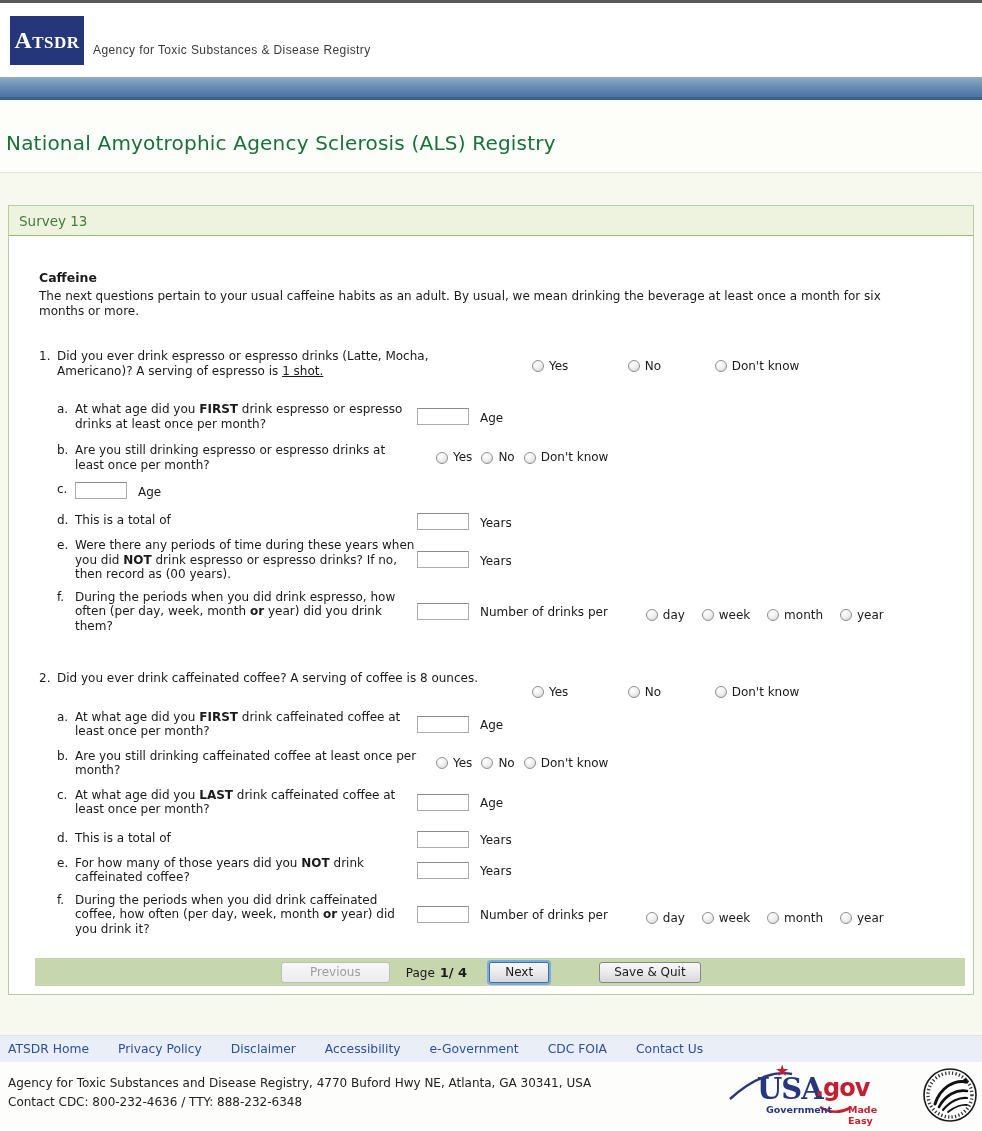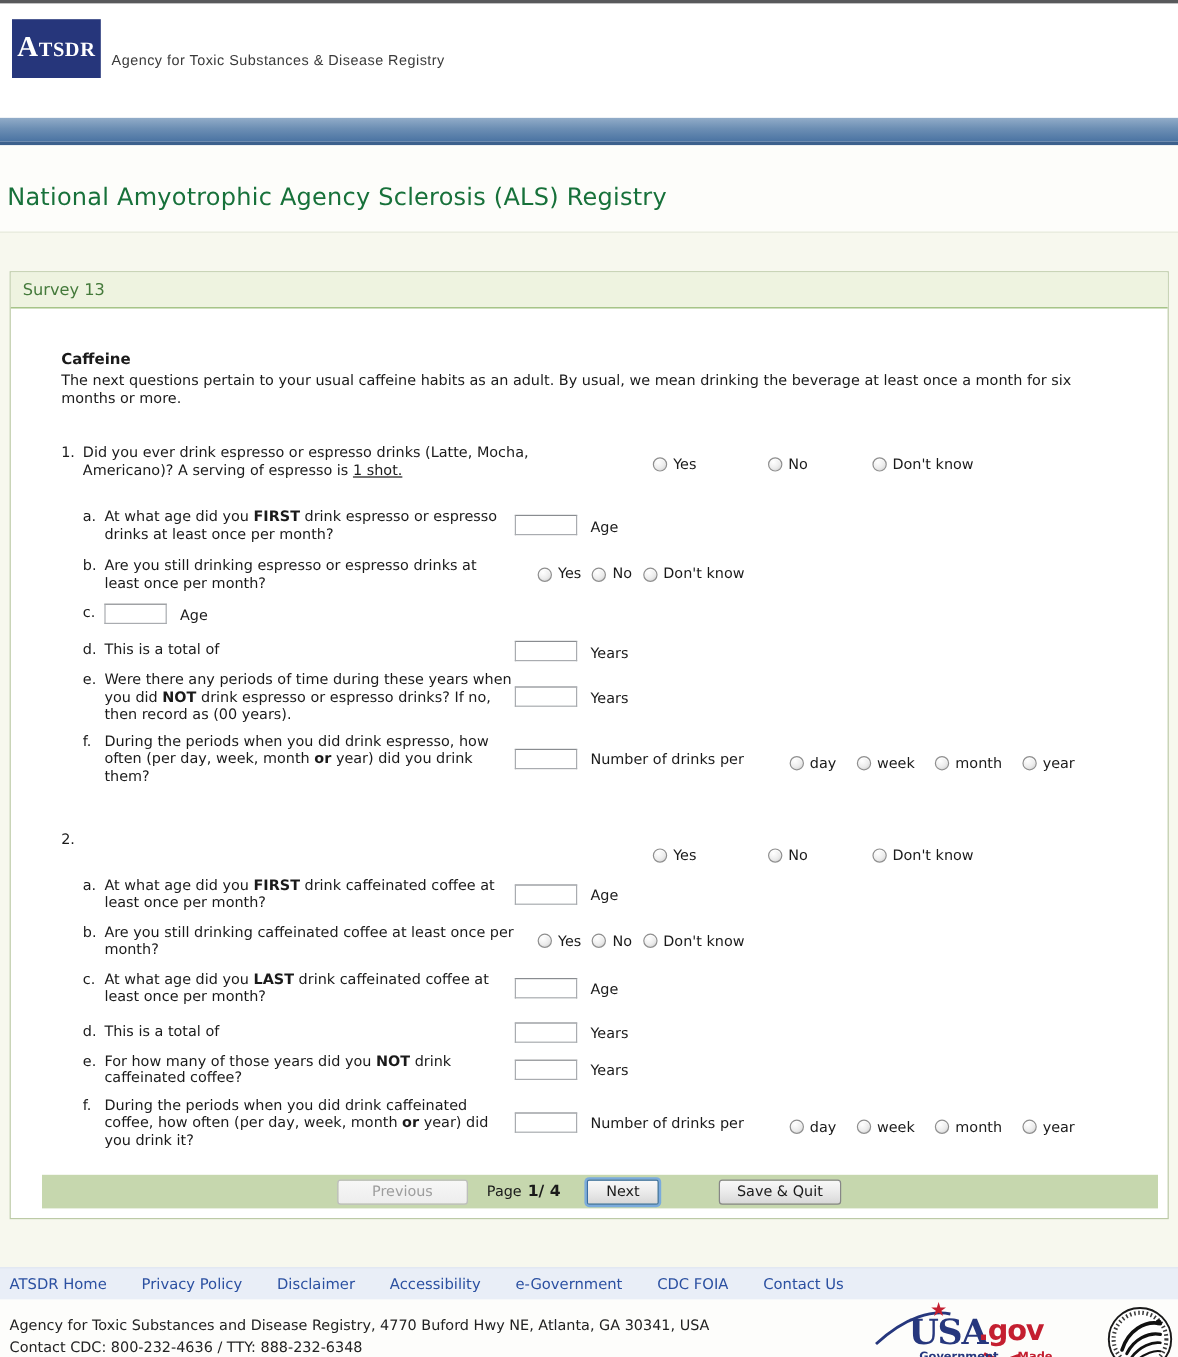--- a/index.html
+++ b/index.html
@@ -8,38 +8,38 @@
     --survey-green:#447a3b; --survey-header-bg:#eef3e0; --survey-border:#bccaa6;
     --survey-rule:#94b873; --nav-bg:#c6d7ae; --page-bg:#f7f8ee; --link-blue:#2b50a1;
     --links-bar-bg:#e9eef7; --bottom-bar-bg:#dbe4f1; --usa-navy:#26377d; --usa-red:#c41f30;
   }
   *{box-sizing:border-box;}
   html,body{margin:0;padding:0;}
   body{width:982px;font-family:"DejaVu Sans",sans-serif;font-size:12px;color:#1a1a1a;background:#fff;}
   a{text-decoration:none;}
 
   .topline{height:3px;background:var(--topline);}
-  .site-header{height:95px;background:#fff;position:relative;}
+  .site-header{height:74px;background:#fff;position:relative;}
   .logo-box{position:absolute;left:10px;top:13px;width:74px;height:49px;background:var(--logo-navy);
     color:#fff;display:flex;align-items:center;justify-content:center;cursor:pointer;}
   .logo-text{display:block;font-family:"Liberation Serif",serif;font-weight:bold;font-size:17px;letter-spacing:.5px;}
   .logo-text::first-letter{font-size:24px;}
   .agency-name{position:absolute;left:93px;top:40px;font-family:"Liberation Sans",sans-serif;
     font-size:12px;color:#3a3a3a;letter-spacing:.4px;}
   .blue-bar{height:23px;background:linear-gradient(to bottom,var(--banner-top) 0%,var(--banner-mid) 45%,var(--banner-bottom) 100%);
     border-bottom:3px solid var(--banner-edge);box-shadow:0 1px 0 #c2cddd;}
 
   .title-strip{background:#fdfdfa;padding:31px 0 17px;border-bottom:1px solid #e2e5d5;}
   .page-title{margin:0 0 0 6px;font-size:20px;font-weight:normal;color:var(--title-green);letter-spacing:.2px;}
 
   .page-mid{background:var(--page-bg);padding:32px 8px 40px;}
   .survey-box{background:#fff;border:1px solid var(--survey-border);}
   .survey-header{background:var(--survey-header-bg);padding:7px 10px 6px;border-bottom:1px solid var(--survey-rule);}
   .survey-title{color:var(--survey-green);font-size:13.5px;}
-  .survey-content{padding:34px 28px 0 30px;margin-left:12px;}
+  .survey-content{padding:34px 28px 0 30px;}
   .section-heading{font-weight:bold;margin:0 0 4px;font-size:12.5px;}
   .intro{margin:0;width:850px;line-height:15px;}
 
   .q{margin-top:30px;}
   .q-main{position:relative;display:flex;line-height:14.5px;}
   .q-num{width:18px;flex:none;}
   .q-text{flex:none;}
   .q1 .q-text{width:430px;}
   .q2 .q-text{width:505px;}
   .main-radios{position:absolute;left:493px;white-space:nowrap;}
@@ -218,20 +218,21 @@
                   <span class="olabel">year</span>
                 </span>
             </span>
           </div>
         </div>
       </div>
 
       <div class="q q2">
         <div class="q-main">
           <span class="q-num">2.</span>
+          <div class="q-text">Did you ever drink caffeinated coffee? A serving of coffee is 8 ounces.</div>
           <div class="main-radios">
             <span class="opt">
                 <span class="radio"></span>
                 <span class="olabel">Yes</span>
               </span>
             <span class="opt">
                 <span class="radio"></span>
                 <span class="olabel">No</span>
               </span>
             <span class="opt">

